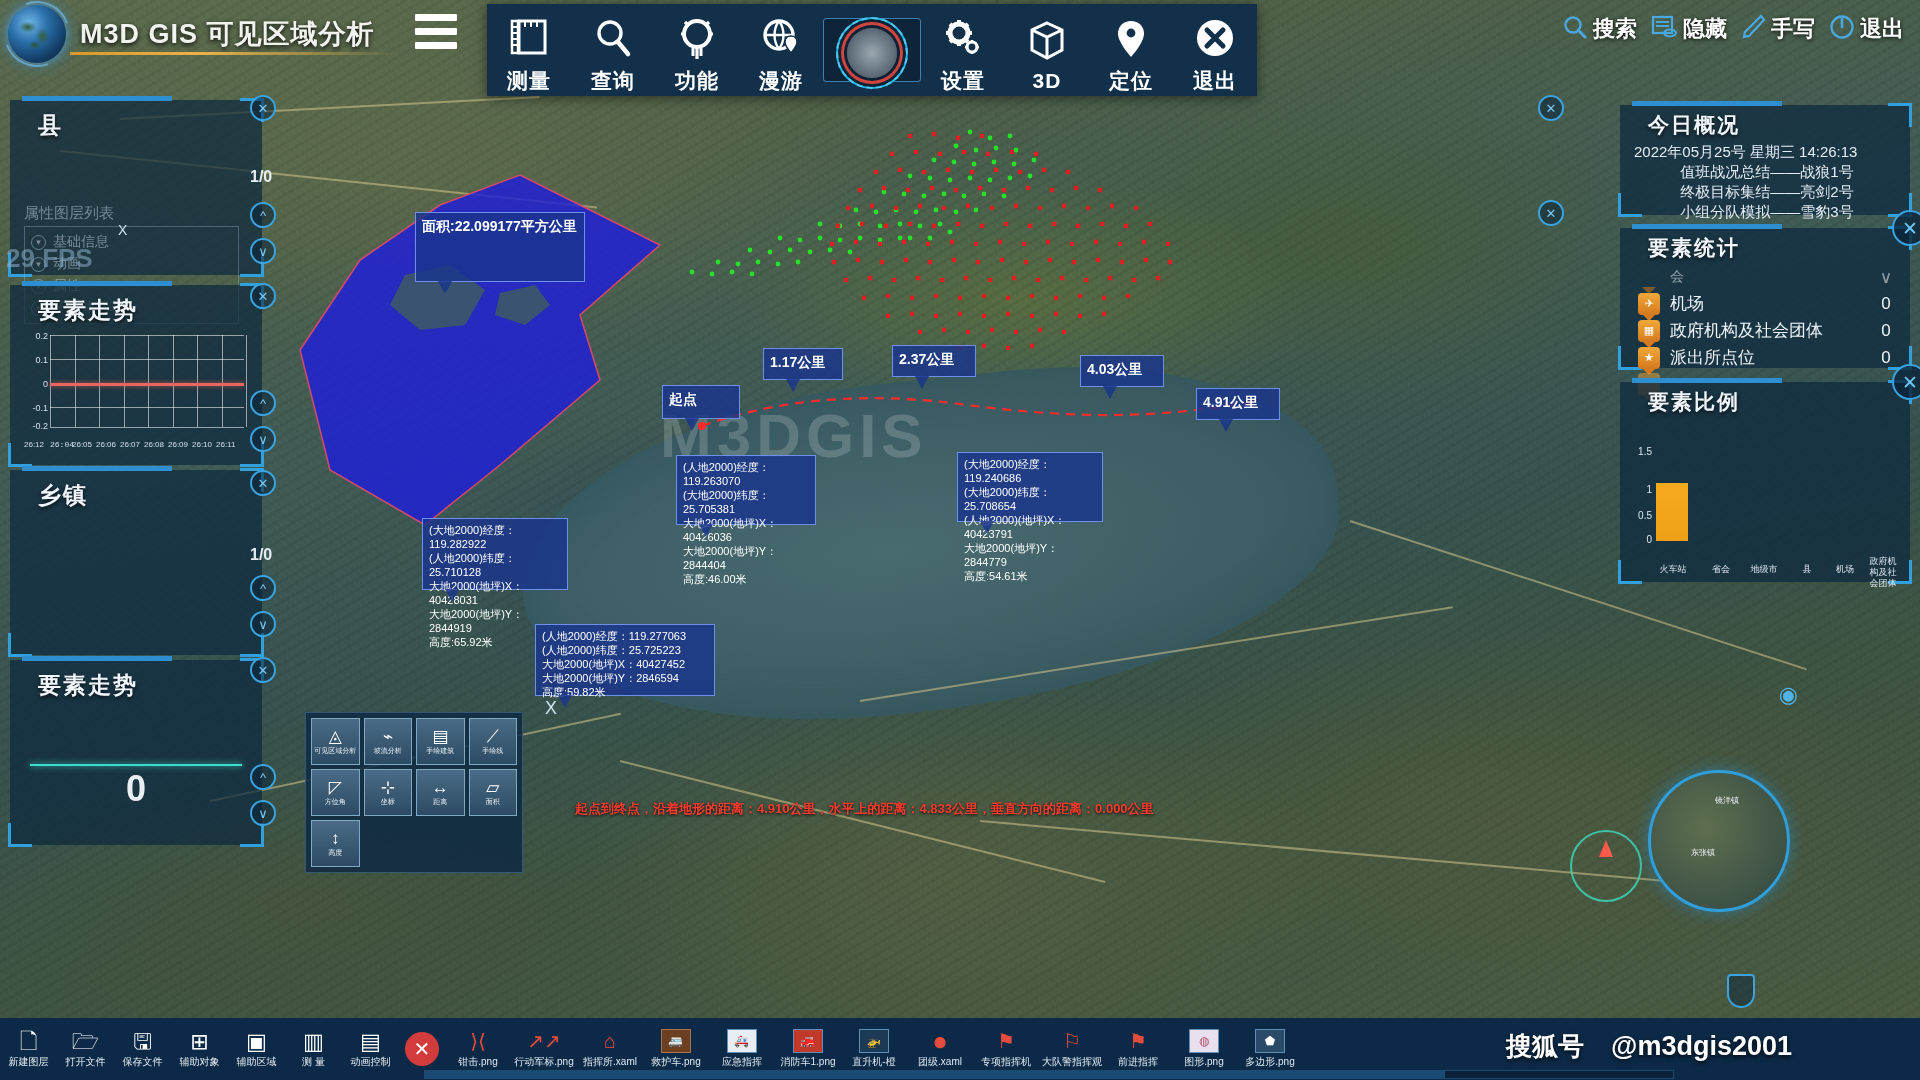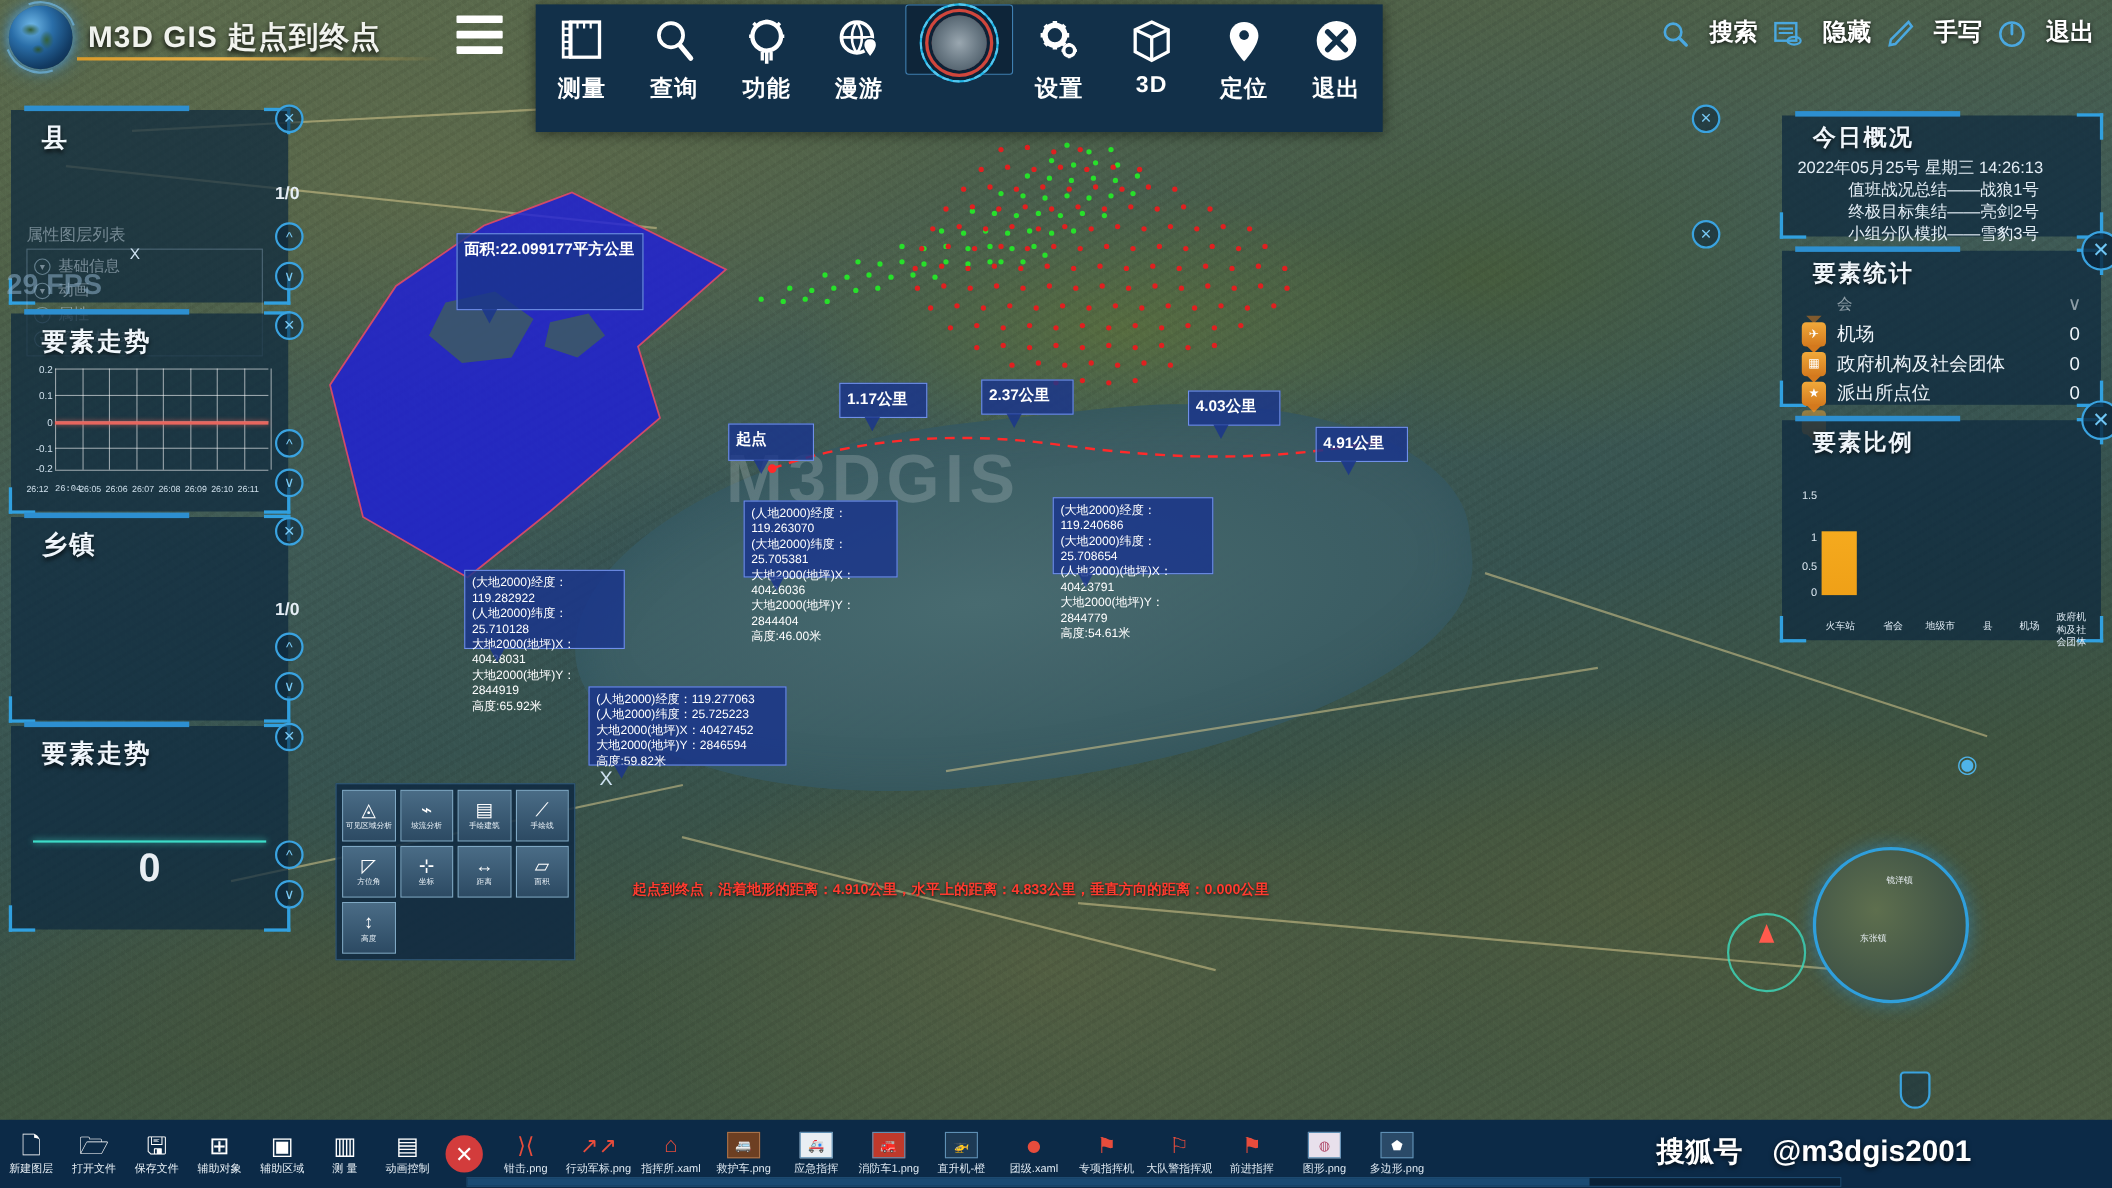--- a/index.html
+++ b/index.html
@@ -94,22 +94,22 @@
     position:absolute; left:415px; top:8px; z-index:32;
     width:42px; height:46px; display:flex; flex-direction:column; justify-content:center; gap:7px;
   }
   #hamburger i { display:block; height:7px; background:#fff; border-radius:1px; }
   #hamburger i:nth-child(1){ width:42px; }
   #hamburger i:nth-child(2){ width:42px; }
   #hamburger i:nth-child(3){ width:42px; }
 
   
   #main-menu {
-    position:absolute; left:487px; top:4px; height:116px; z-index:31;
-    background:#123049; display:flex; align-items:flex-start;
+    position:absolute; left:487px; top:4px; height:92px; z-index:31;
+    background:#123049; display:flex; align-items:center;
     box-shadow:0 2px 12px rgba(0,0,0,.5);
   }
   .menu-item {
     width:84px; display:flex; flex-direction:column; align-items:center; justify-content:flex-start;
     padding-top:8px; gap:2px; cursor:pointer;
   }
   .menu-item.wide { width:98px; }
   .menu-item .mi-icon { height:52px; display:flex; align-items:center; justify-content:center; }
   .menu-item .mi-label { font-size:21px; font-weight:700; color:#fff; letter-spacing:1px; }
   .menu-item.active {
@@ -123,21 +123,21 @@
   .radar-globe::before {
     content:""; position:absolute; inset:-11px; border-radius:50%;
     border:2px dashed rgba(90,200,240,.9);
   }
 
   
   #header-right {
     position:absolute; right:12px; top:14px; z-index:30;
     display:flex; align-items:center; gap:6px;
   }
-  .hr-item { display:flex; align-items:flex-end; gap:18px; cursor:pointer; padding:0 4px; }
+  .hr-item { display:flex; align-items:flex-start; gap:5px; cursor:pointer; padding:0 4px; }
   .hr-item .hr-label {
     font-size:22px; font-weight:700; color:#fff; text-shadow:0 1px 4px rgba(0,0,0,.95);
   }
 
   
   .panel {
     position:absolute; z-index:20;
     background:rgba(12,40,62,.72);
     color:#fff;
   }
@@ -584,21 +584,21 @@
   <div class="map-xmark" style="left:545px;top:698px;">X</div>
   <div class="map-xmark" style="left:118px;top:222px;font-size:14px;">X</div>
 </div>
 
 <div id="header-bg-title">盘</div>
 
 <div id="header-left">
   <div class="globe-logo">
       <div class="land"></div>
     </div>
-  <div id="app-title">M3D GIS 起点到终点</div>
+  <div id="app-title">M3D GIS 可见区域分析</div>
 </div>
 <div id="title-underline"></div>
 
 <div id="hamburger">
     <i></i>
     <i></i>
     <i></i>
   </div>
 
 <div id="main-menu">

